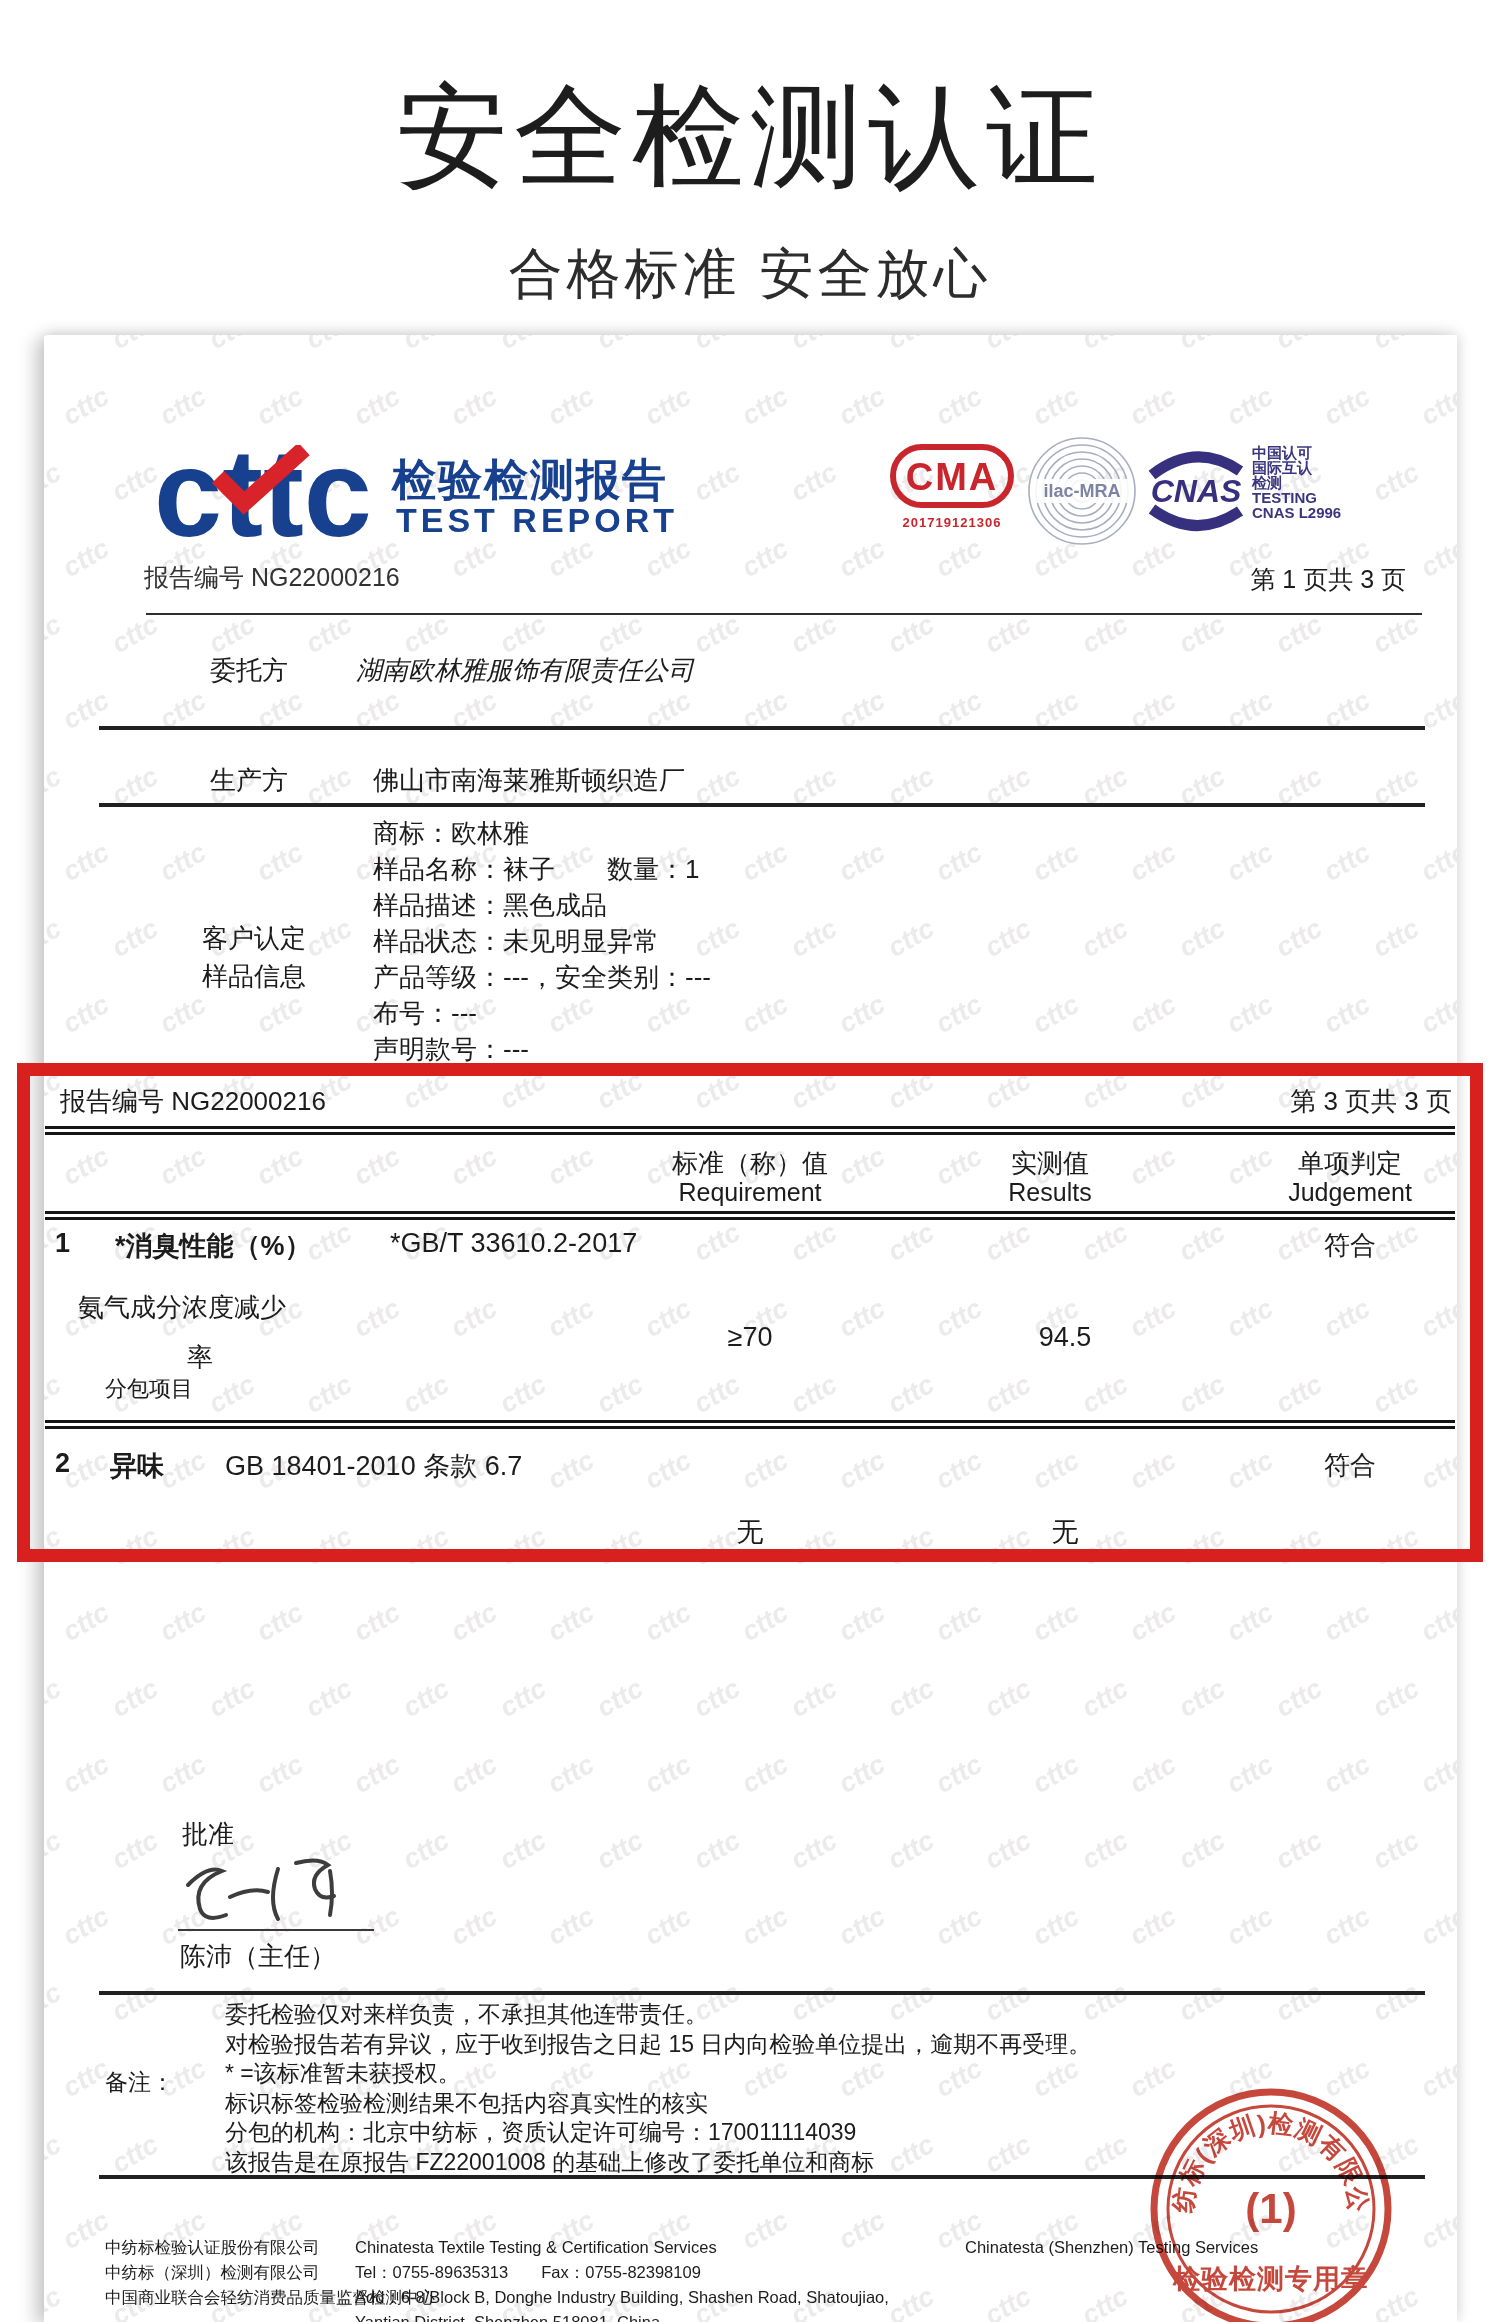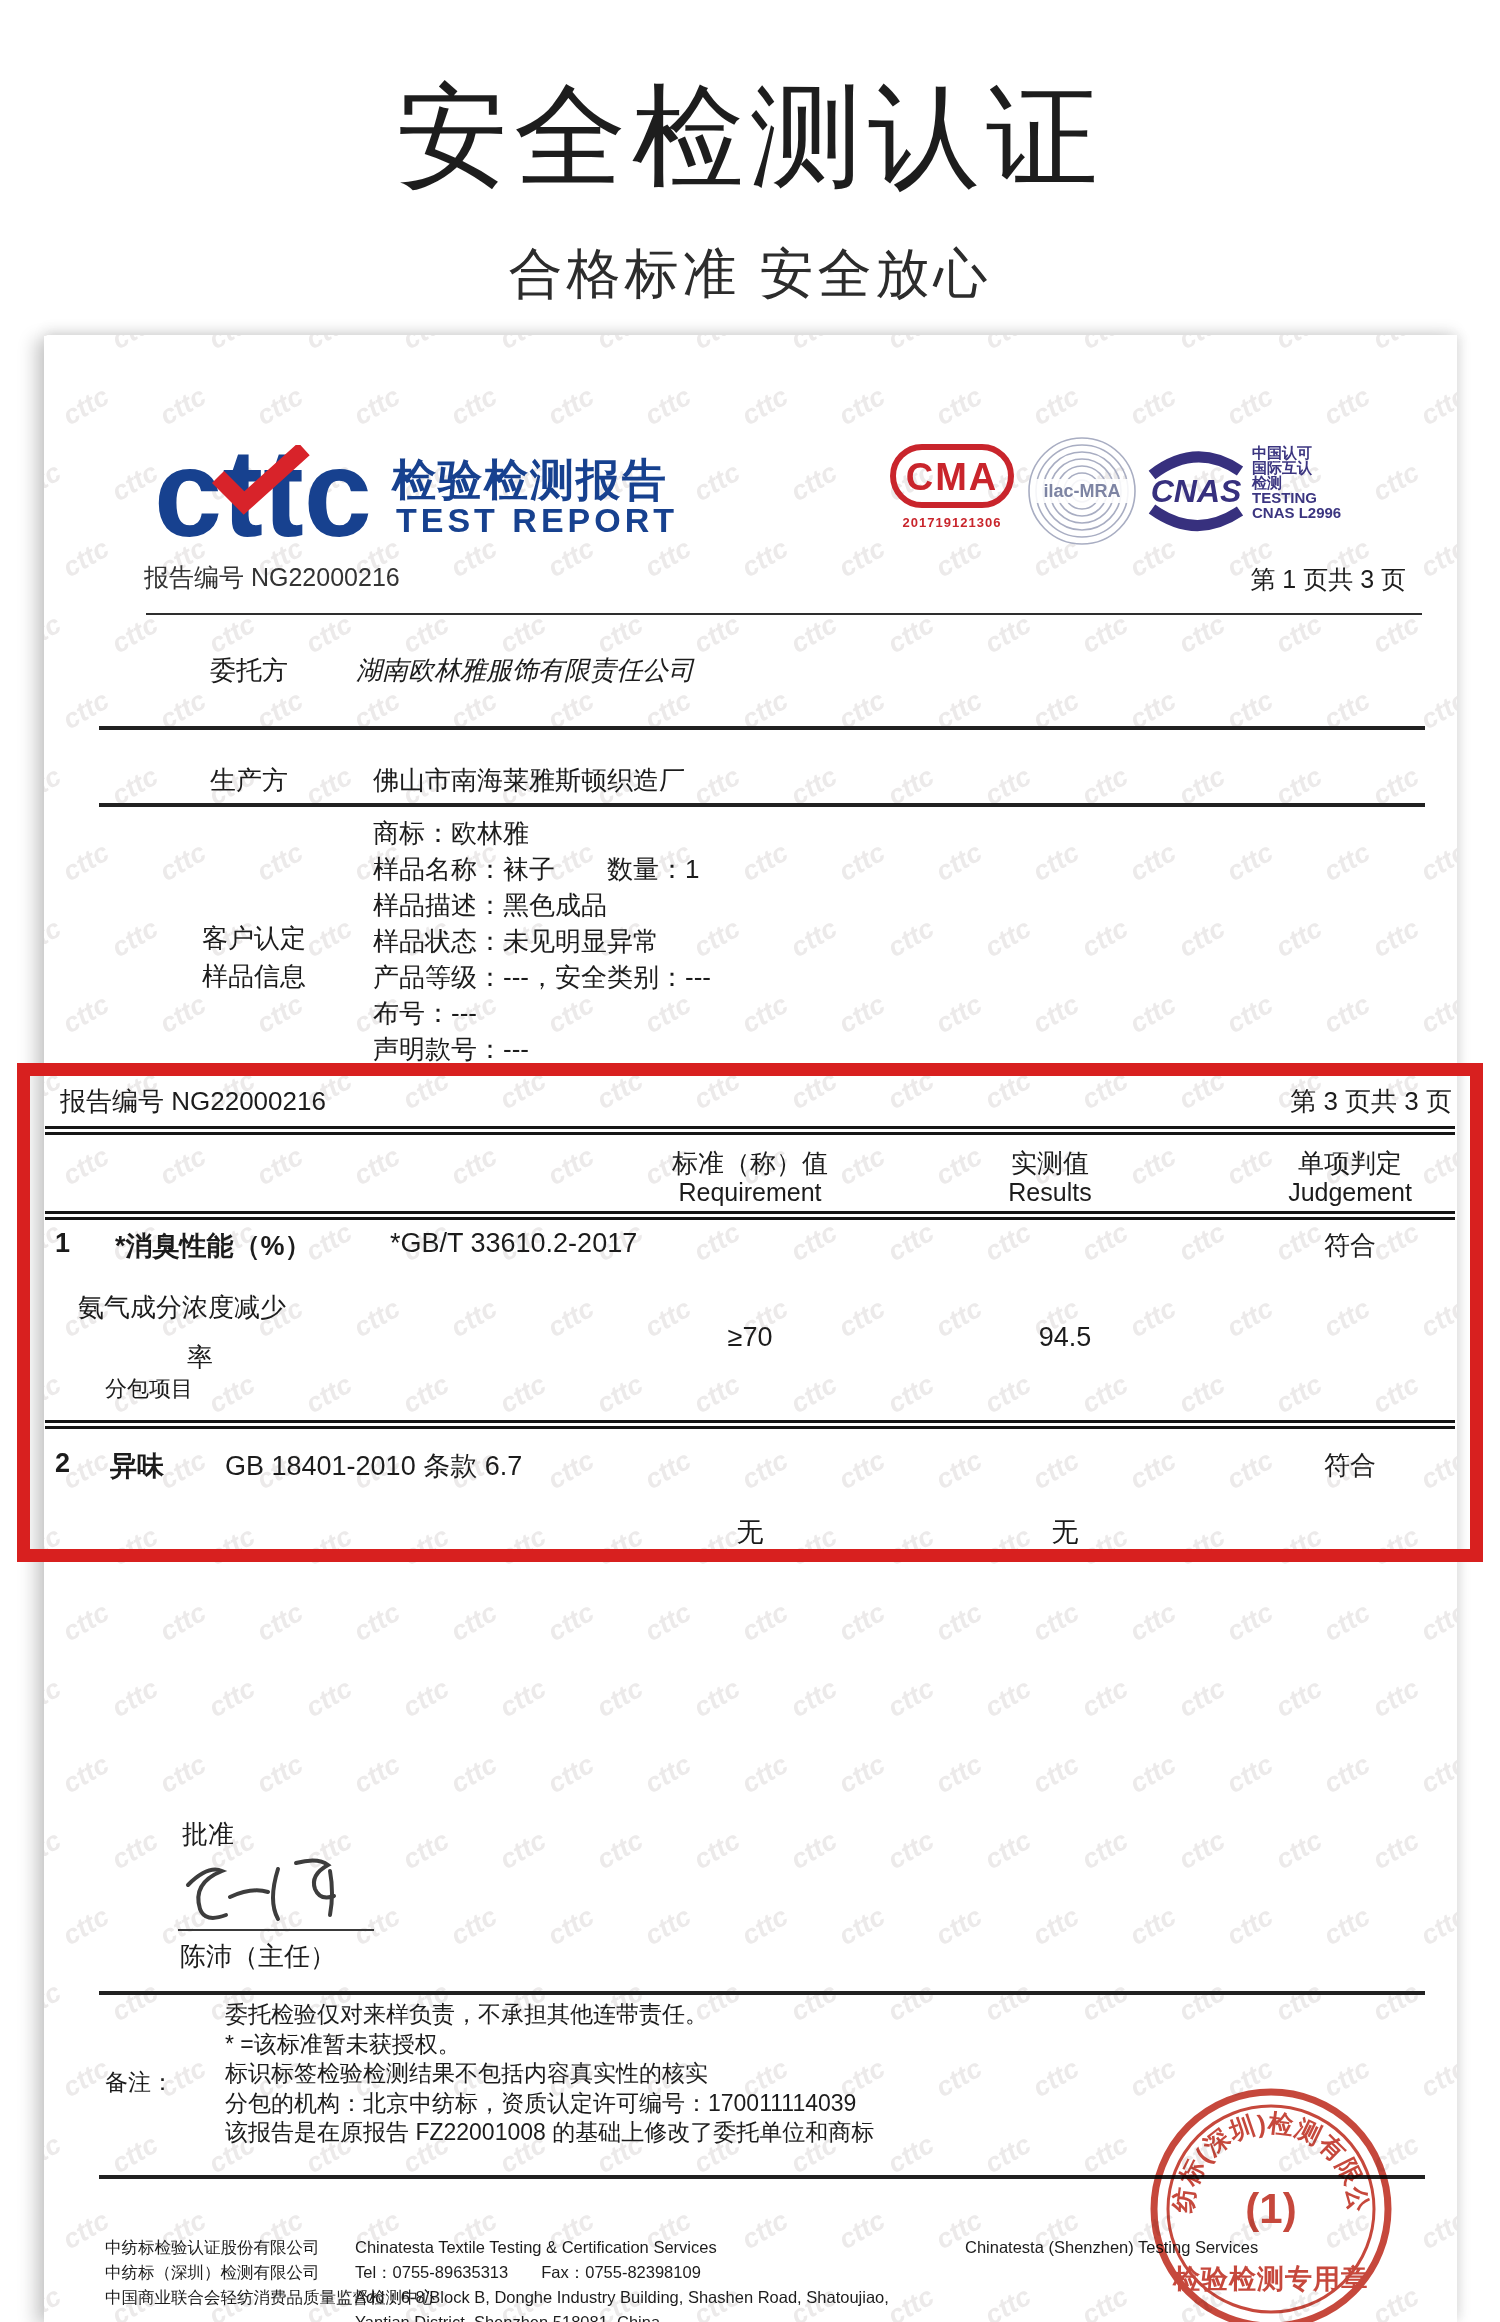--- a/index.html
+++ b/index.html
@@ -545,20 +545,21 @@
           <path d="M158 24 q4 22 0 44"></path>
         </g>
       </svg>
       <div class="thinrule" style="left:134px;top:1594px;width:196px;background:#3a3a3a;"></div>
       <div class="abs cn26" style="left:136px;top:1604px;">陈沛（主任）</div>
 
       <div class="rule" style="left:55px;top:1656px;width:1326px;"></div>
       <div class="abs" style="left:61px;top:1732px;font-size:23px;">备注：</div>
       <div class="abs" style="left:181px;top:1665px;font-size:23px;line-height:29.5px;width:1130px;">
         <div>委托检验仅对来样负责，不承担其他连带责任。</div>
+        <div>对检验报告若有异议，应于收到报告之日起 15 日内向检验单位提出，逾期不再受理。</div>
         <div>* =该标准暂未获授权。</div>
         <div>标识标签检验检测结果不包括内容真实性的核实</div>
         <div>分包的机构：北京中纺标，资质认定许可编号：170011114039</div>
         <div>该报告是在原报告 FZ22001008 的基础上修改了委托单位和商标</div>
       </div>
       <div class="rule" style="left:55px;top:1840px;width:1326px;"></div>
 
       <div class="abs" style="left:61px;top:1900px;font-size:16.5px;line-height:25px;">
         <div>中纺标检验认证股份有限公司</div>
         <div>中纺标（深圳）检测有限公司</div>

